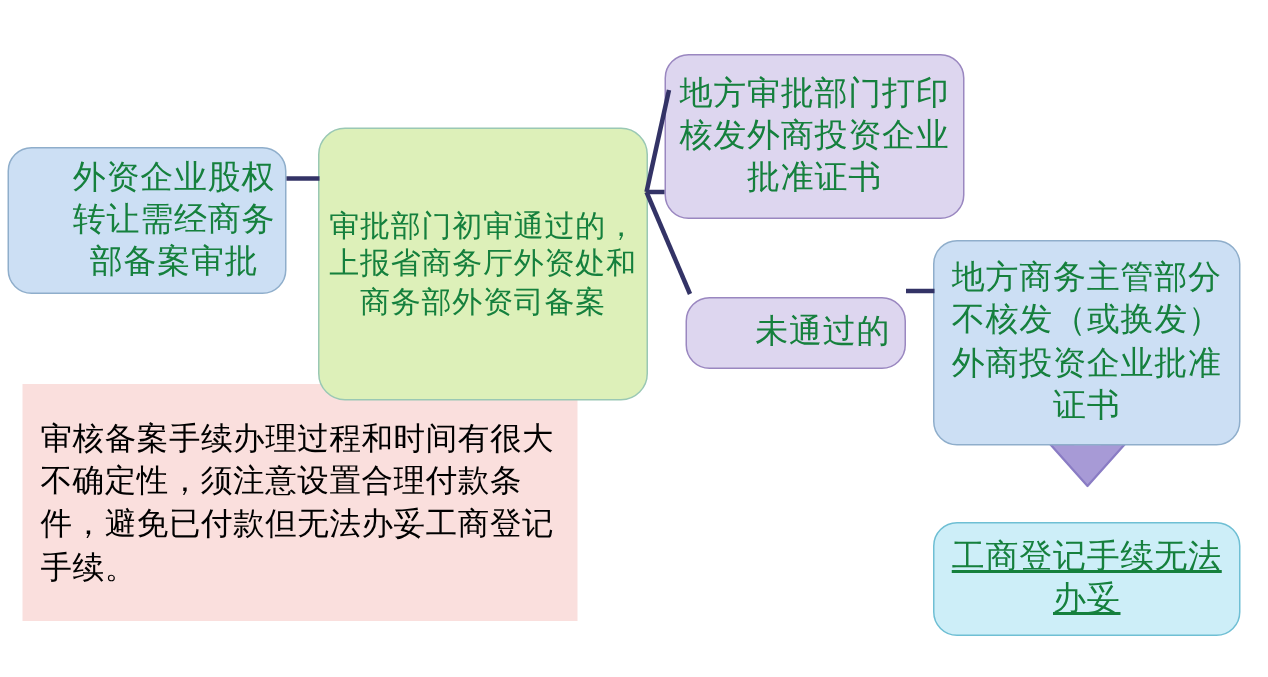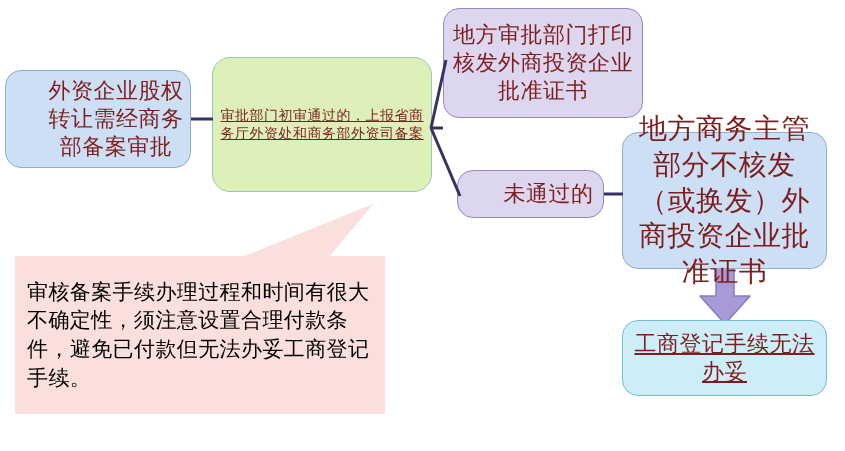--- a/index.html
+++ b/index.html
@@ -17,24 +17,25 @@
     background: #ffffff;
     overflow: hidden;
   }
   .node {
     position: absolute;
     box-sizing: border-box;
     display: flex;
     align-items: center;
     justify-content: center;
     text-align: center;
-    color: #7f1d1d;
+    color: #15803d;
     line-height: 1.28;
     letter-spacing: 0.5px;
     z-index: 3;
+    margin-top: 28px;
   }
   .node .txt {
     display: block;
     width: 100%;
     padding: 0 6px;
     box-sizing: border-box;
   }
 
   
   .n-blue {
@@ -54,24 +55,24 @@
   }
   .n-cyan {
     background: #cdeef8;
     border: 1.5px solid #6fbfd4;
     border-radius: 16px;
     text-decoration: underline;
   }
 
   
   #node-filing      { left: 5px;   top: 70px;  width: 186px; height: 98px;  font-size: 22px; padding-left: 36px; }
-  #node-report      { left: 212px; top: 57px;  width: 220px; height: 135px; font-size: 14px; text-decoration: underline; }
+  #node-report      { left: 212px; top: 57px;  width: 220px; height: 182px; font-size: 20px; }
   #node-certificate { left: 443px; top: 8px;   width: 200px; height: 110px; font-size: 22px; }
   #node-rejected    { left: 457px; top: 170px; width: 147px; height: 48px;  font-size: 22px; padding-left: 36px; }
-  #node-nocert      { left: 622px; top: 132px; width: 205px; height: 137px; font-size: 28px; }
+  #node-nocert      { left: 622px; top: 132px; width: 205px; height: 137px; font-size: 22px; }
   #node-failed      { left: 622px; top: 320px; width: 205px; height: 76px;  font-size: 22px; }
 
   
   #note-callout {
     position: absolute;
     left: 15px;
     top: 256px;
     width: 370px;
     height: 158px;
     background: #fadfdd;

